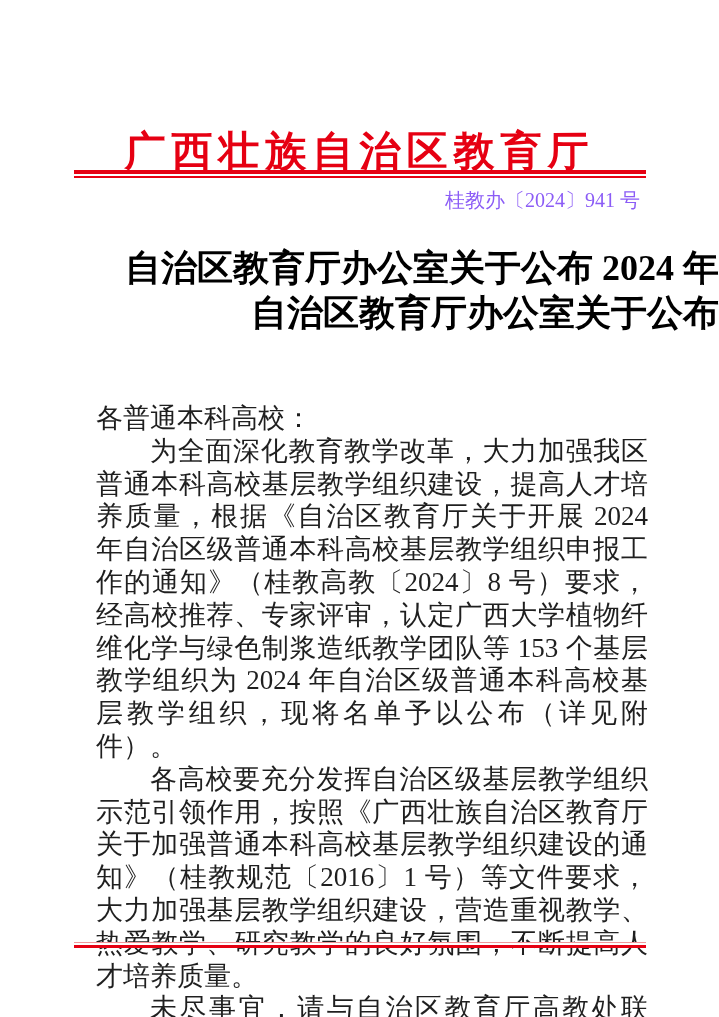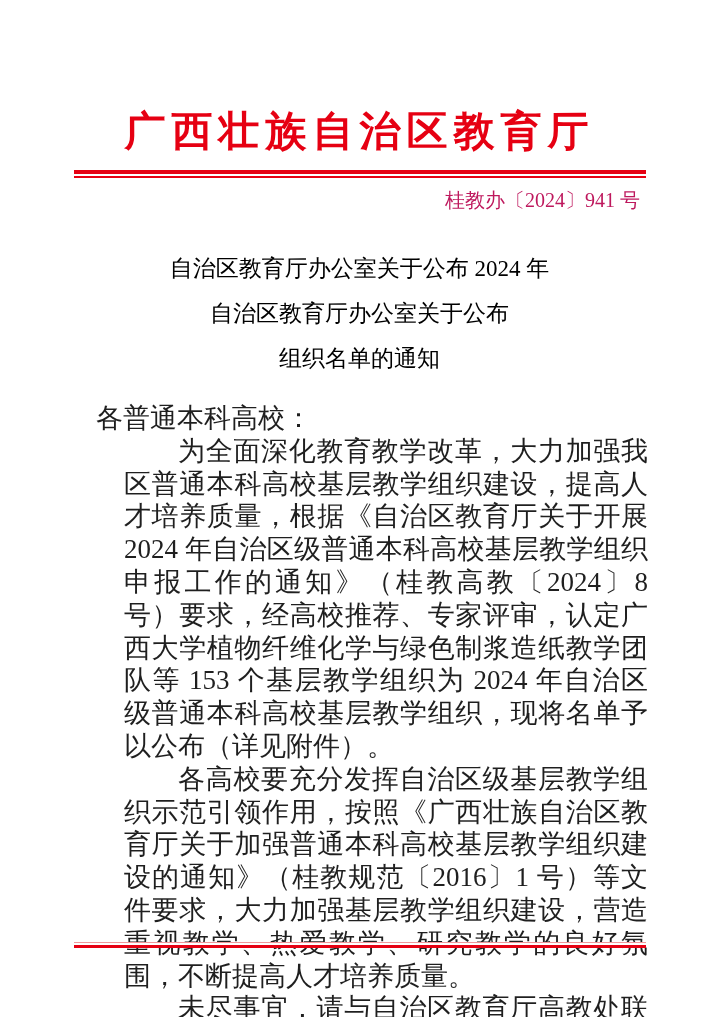--- a/index.html
+++ b/index.html
@@ -13,21 +13,21 @@
     height: 1017px;
     background: #ffffff;
     overflow: hidden;
     font-family: "Liberation Serif", "DejaVu Serif", serif;
     box-sizing: border-box;
     outline: 1px solid #e8e8e8;
   }
   
   .agency-name {
     position: absolute;
-    top: 104px;
+    top: 124px;
     left: 0;
     right: 0;
     text-align: center;
     color: #e60012;
     font-size: 41px;
     font-weight: bold;
     letter-spacing: 6px;
     line-height: 55px;
     white-space: nowrap;
   }
@@ -42,34 +42,34 @@
     border-top: 4px solid #e60012;
     border-bottom: 2px solid #e60012;
   }
   
   .doc-number {
     position: absolute;
     top: 186px;
     right: 79px;
     font-size: 20px;
     line-height: 28px;
-    color: #be185d;
+    color: #8b5cf6;
     text-align: right;
     white-space: nowrap;
   }
   
   .doc-title {
     position: absolute;
     top: 246px;
     left: 0;
     right: 0;
-    text-align: center;
+    text-align: right;
     color: #000000;
-    font-weight: normal;
-    font-size: 23px;
+    font-weight: bold;
+    font-size: 36px;
     line-height: 45px;
   }
   .doc-title .title-line {
     white-space: nowrap;
   }
   
   .body-text {
     position: absolute;
     top: 402px;
     left: 96px;
@@ -79,21 +79,20 @@
     color: #1f1f1f;
     text-align: justify;
     text-justify: inter-ideograph;
   }
   .body-text p {
     margin: 0;
     padding: 0;
   }
   .body-text p.indent {
     text-indent: 2em;
-    margin-left: 28px;
   }
   
   .footer-rule {
     position: absolute;
     top: 942px;
     left: 74px;
     width: 572px;
     height: 2px;
     background: #ffffff;
     border-top: 1.5px solid #f0989b;
@@ -107,21 +106,20 @@
 
   <div class="agency-name">广西壮族自治区教育厅</div>
 
   <div class="header-rule"></div>
 
   <div class="doc-number">桂教办〔2024〕941 号</div>
 
   <div class="doc-title">
     <div class="title-line">自治区教育厅办公室关于公布 2024 年</div>
     <div class="title-line">自治区教育厅办公室关于公布</div>
-    <div class="title-line">组织名单的通知</div>
   </div>
 
   <div class="body-text">
     <p>各普通本科高校：</p>
     <p class="indent">为全面深化教育教学改革，大力加强我区普通本科高校基层教学组织建设，提高人才培养质量，根据《自治区教育厅关于开展 2024 年自治区级普通本科高校基层教学组织申报工作的通知》（桂教高教〔2024〕8 号）要求，经高校推荐、专家评审，认定广西大学植物纤维化学与绿色制浆造纸教学团队等 153 个基层教学组织为 2024 年自治区级普通本科高校基层教学组织，现将名单予以公布（详见附件）。</p>
     <p class="indent">各高校要充分发挥自治区级基层教学组织示范引领作用，按照《广西壮族自治区教育厅关于加强普通本科高校基层教学组织建设的通知》（桂教规范〔2016〕1 号）等文件要求，大力加强基层教学组织建设，营造重视教学、热爱教学、研究教学的良好氛围，不断提高人才培养质量。</p>
     <p class="indent">未尽事宜，请与自治区教育厅高教处联系。联系人及电话：蒙智心，0771—5815187；姚亚光，0771—5815516。</p>
   </div>
 
   <div class="footer-rule"></div>

